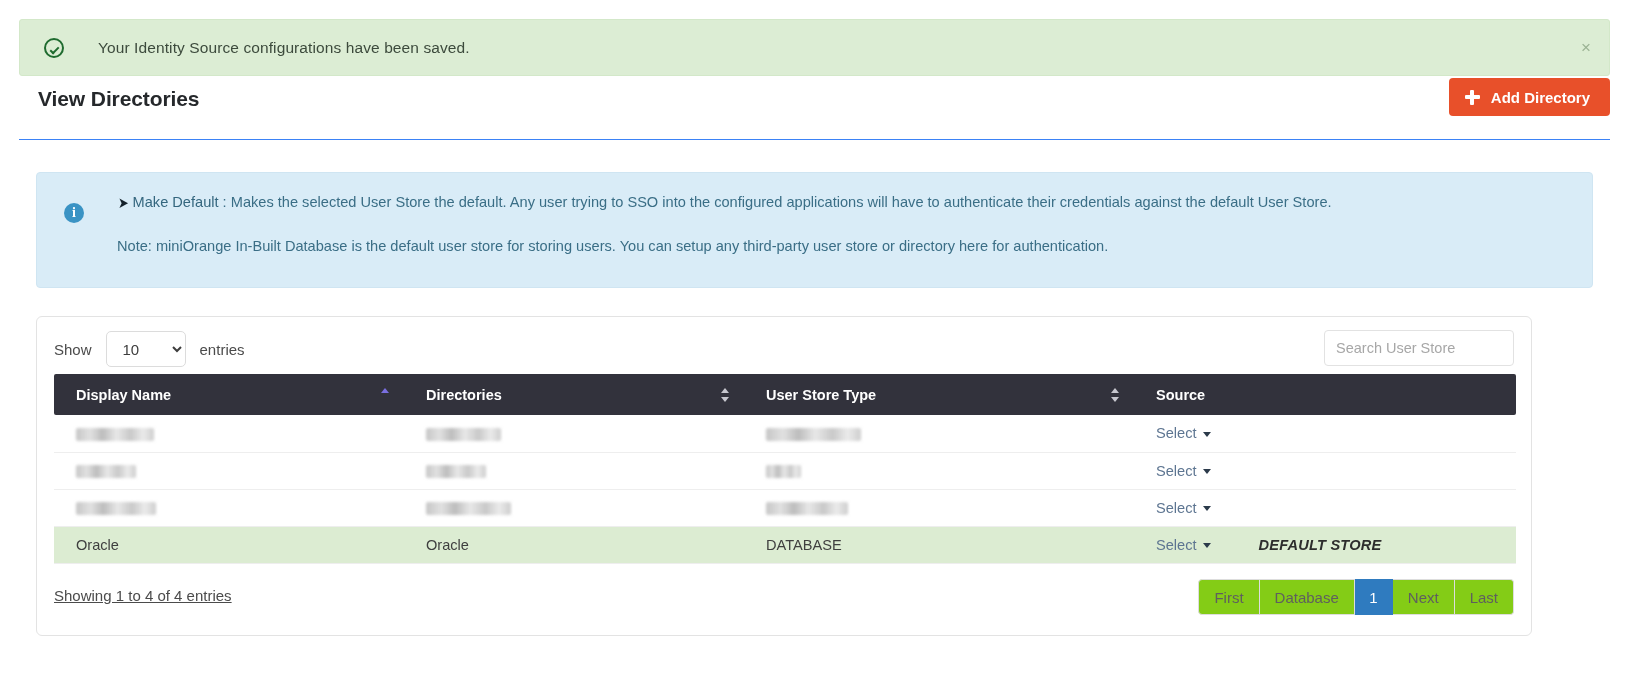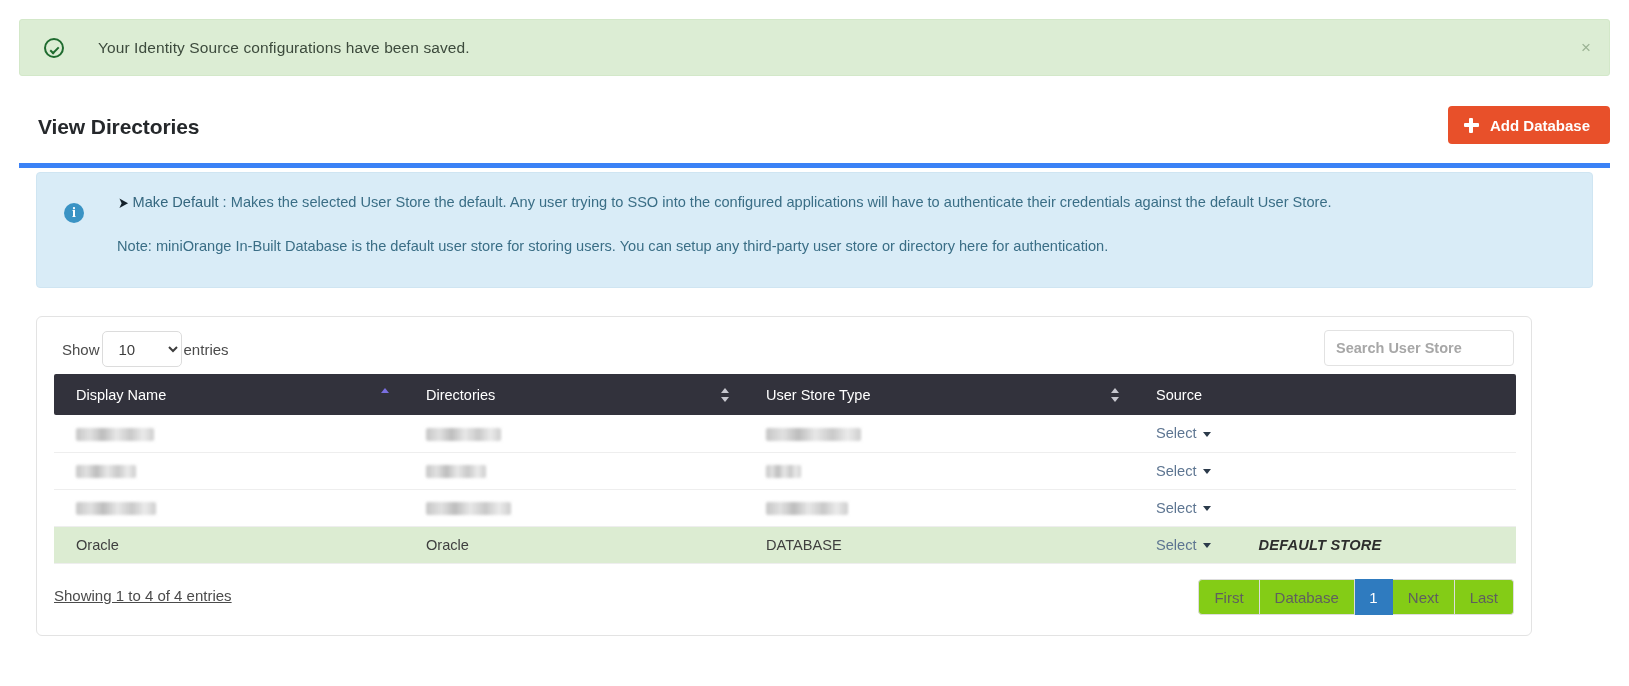--- a/index.html
+++ b/index.html
@@ -58,23 +58,23 @@
     font-size: 17px;
     color: #9bb394;
     cursor: pointer;
     line-height: 1;
     font-family: "Liberation Sans", sans-serif;
   }
 
   
   .head-row {
     position: absolute;
-    left: 19px; top: 106px;
+    left: 19px; top: 78px;
     width: 1591px; height: 62px;
-    border-bottom: 5px solid #3b82f6;
+    border-bottom: 1px solid #3b82f6;
   }
   .page-title {
     position: absolute;
     left: 19px; top: 9px;
     font-size: 21px;
     font-weight: bold;
     color: #25282b;
     letter-spacing: -.1px;
   }
   .btn-add {
@@ -160,24 +160,23 @@
   }
   .card-top {
     position: relative;
     height: 57px;
   }
   .show-entries {
     position: absolute;
     left: 17px; top: 14px;
     display: flex;
     align-items: center;
-    gap: 2px;
+    gap: 14px;
     font-size: 15px;
     color: #4b4b4b;
-    margin-left: 8px;
   }
   .select-len {
     height: 36px;
     min-width: 80px;
     border: 1px solid #dcdcdc;
     border-radius: 5px;
     background: #ffffff;
     font-size: 15px;
     color: #3d3d3d;
     padding: 0 8px 0 12px;
@@ -188,35 +187,34 @@
     position: absolute;
     right: 17px; top: 13px;
     width: 190px; height: 36px;
     border: 1px solid #e2e2e2;
     border-radius: 4px;
     background: #ffffff;
     font-size: 14.5px;
     color: #3d3d3d;
     padding: 0 11px;
     font-family: "Liberation Sans", sans-serif;
-    font-weight: bold;
   }
   .search-box::placeholder { color: #a7a7a7; }
 
   table.dt {
     width: 1462px;
     margin: 0 17px;
     border-collapse: collapse;
     table-layout: fixed;
   }
   table.dt thead th {
     background: #32323c;
     color: #ffffff;
     font-size: 14.5px;
-    font-weight: normal;
+    font-weight: bold;
     text-align: left;
     height: 41px;
     padding: 0 0 0 22px;
     position: relative;
     cursor: pointer;
     white-space: nowrap;
   }
   table.dt thead th:first-child { border-radius: 2px 0 0 2px; }
   table.dt thead th:last-child  { border-radius: 0 2px 2px 0; }
   .sort-arrows {
@@ -340,21 +338,21 @@
   <div class="alert-success">
     <span class="alert-check"></span>
     <span class="alert-text">Your Identity Source configurations have been saved.</span>
     <span class="alert-close">×</span>
   </div>
 
   <div class="head-row">
     <div class="page-title">View Directories</div>
     <button class="btn-add">
       <span class="plus-icon"></span>
-      <span>Add Database</span>
+      <span>Add Directory</span>
     </button>
   </div>
 
   <div class="info-panel">
     <div class="info-icon">i</div>
     <div class="info-body">
       <div>
         <span class="cursor-glyph">➤</span><span class="info-strong">Make Default</span><span> : </span><span>Makes the selected User Store the default. Any user trying to SSO into the configured applications will have to authenticate their credentials against the default User Store.</span>
       </div>
       <div class="info-note">Note: miniOrange In-Built Database is the default user store for storing users. You can setup any third-party user store or directory here for authentication.</div>

